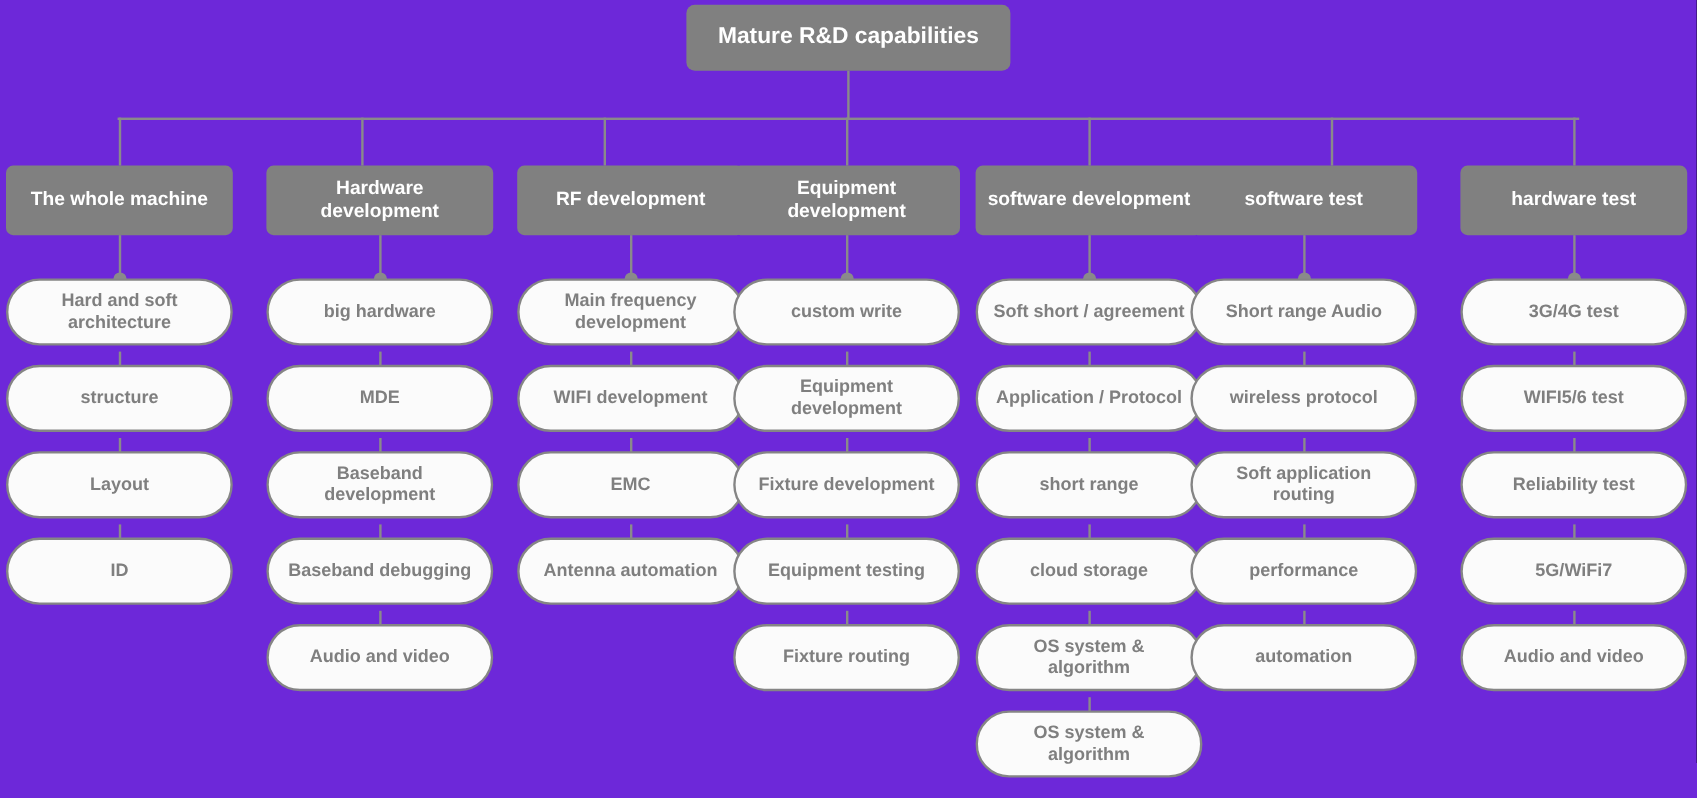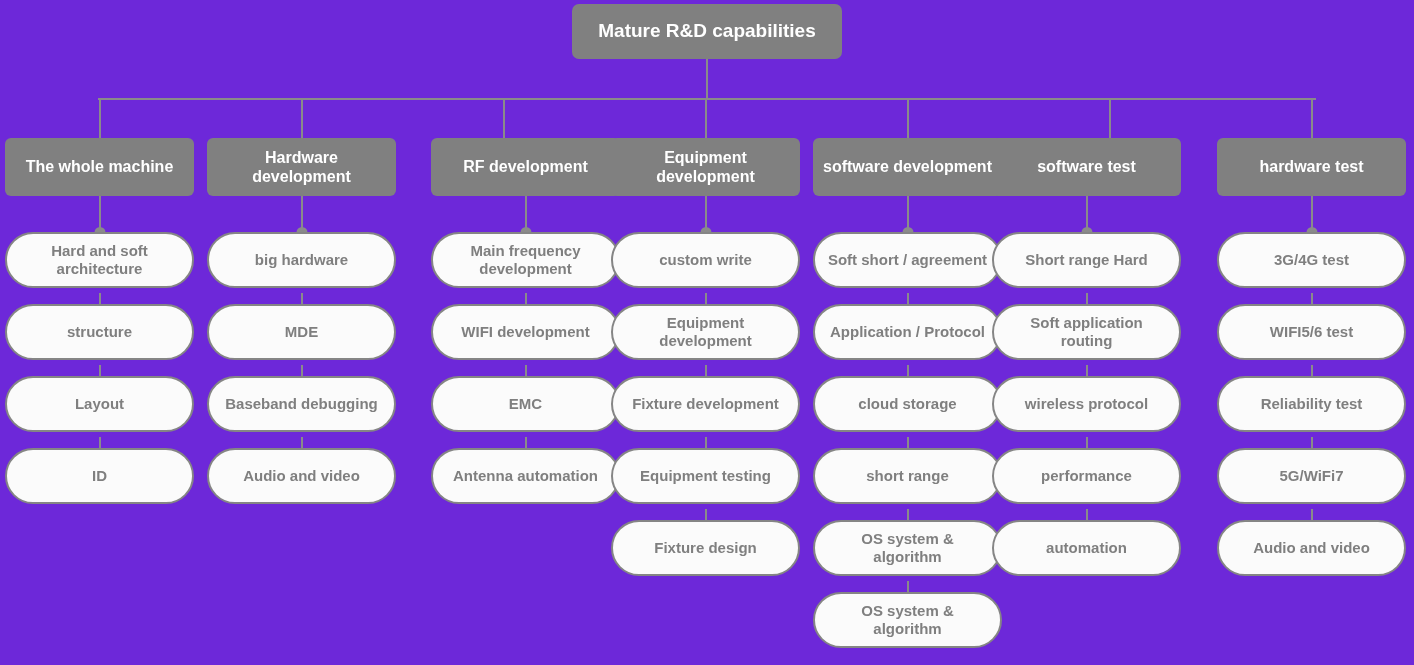--- a/index.html
+++ b/index.html
@@ -179,31 +179,35 @@
           <div class="leaf-wrap">
             <div class="leaf-connector"></div>
             <div class="leaf">Layout</div>
           </div>
           <div class="leaf-wrap">
             <div class="leaf-connector"></div>
             <div class="leaf">ID</div>
           </div>
         </div>
       </div>
-      <div class="column" style="left: 207px;">
+      <div class="column" style="left: 222px;">
         <div class="col-header">Hardware development</div>
         <div class="stem"></div>
         <div class="stem-dot"></div>
         <div class="leaves">
           <div class="leaf-wrap">
             <div class="leaf">big hardware</div>
           </div>
           <div class="leaf-wrap">
             <div class="leaf-connector"></div>
             <div class="leaf">MDE</div>
+          </div>
+          <div class="leaf-wrap">
+            <div class="leaf-connector"></div>
+            <div class="leaf">Baseband development</div>
           </div>
           <div class="leaf-wrap">
             <div class="leaf-connector"></div>
             <div class="leaf">Baseband debugging</div>
           </div>
           <div class="leaf-wrap">
             <div class="leaf-connector"></div>
             <div class="leaf">Audio and video</div>
           </div>
         </div>
@@ -245,69 +249,69 @@
           <div class="leaf-wrap">
             <div class="leaf-connector"></div>
             <div class="leaf">Fixture development</div>
           </div>
           <div class="leaf-wrap">
             <div class="leaf-connector"></div>
             <div class="leaf">Equipment testing</div>
           </div>
           <div class="leaf-wrap">
             <div class="leaf-connector"></div>
-            <div class="leaf">Fixture design</div>
+            <div class="leaf">Fixture routing</div>
           </div>
         </div>
       </div>
       <div class="column" style="left: 813px;">
         <div class="col-header">software development</div>
         <div class="stem"></div>
         <div class="stem-dot"></div>
         <div class="leaves">
           <div class="leaf-wrap">
             <div class="leaf">Soft short / agreement</div>
           </div>
           <div class="leaf-wrap">
             <div class="leaf-connector"></div>
             <div class="leaf">Application / Protocol</div>
           </div>
           <div class="leaf-wrap">
             <div class="leaf-connector"></div>
+            <div class="leaf">short range</div>
+          </div>
+          <div class="leaf-wrap">
+            <div class="leaf-connector"></div>
             <div class="leaf">cloud storage</div>
-          </div>
-          <div class="leaf-wrap">
-            <div class="leaf-connector"></div>
-            <div class="leaf">short range</div>
           </div>
           <div class="leaf-wrap">
             <div class="leaf-connector"></div>
             <div class="leaf">OS system &amp; algorithm</div>
           </div>
           <div class="leaf-wrap">
             <div class="leaf-connector"></div>
             <div class="leaf">OS system &amp; algorithm</div>
           </div>
         </div>
       </div>
       <div class="column" style="left: 992px;">
         <div class="col-header">software test</div>
         <div class="stem"></div>
         <div class="stem-dot"></div>
         <div class="leaves">
           <div class="leaf-wrap">
-            <div class="leaf">Short range Hard</div>
+            <div class="leaf">Short range Audio</div>
+          </div>
+          <div class="leaf-wrap">
+            <div class="leaf-connector"></div>
+            <div class="leaf">wireless protocol</div>
           </div>
           <div class="leaf-wrap">
             <div class="leaf-connector"></div>
             <div class="leaf">Soft application routing</div>
-          </div>
-          <div class="leaf-wrap">
-            <div class="leaf-connector"></div>
-            <div class="leaf">wireless protocol</div>
           </div>
           <div class="leaf-wrap">
             <div class="leaf-connector"></div>
             <div class="leaf">performance</div>
           </div>
           <div class="leaf-wrap">
             <div class="leaf-connector"></div>
             <div class="leaf">automation</div>
           </div>
         </div>

